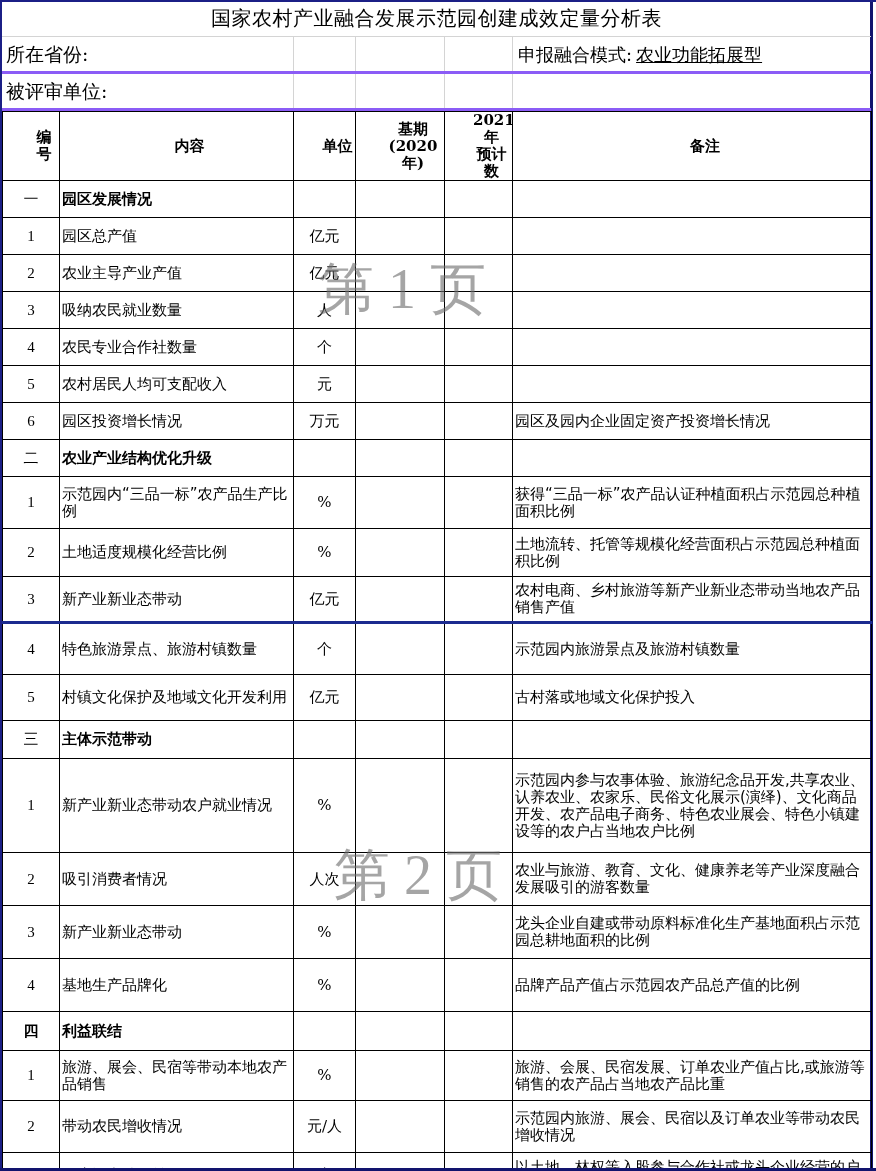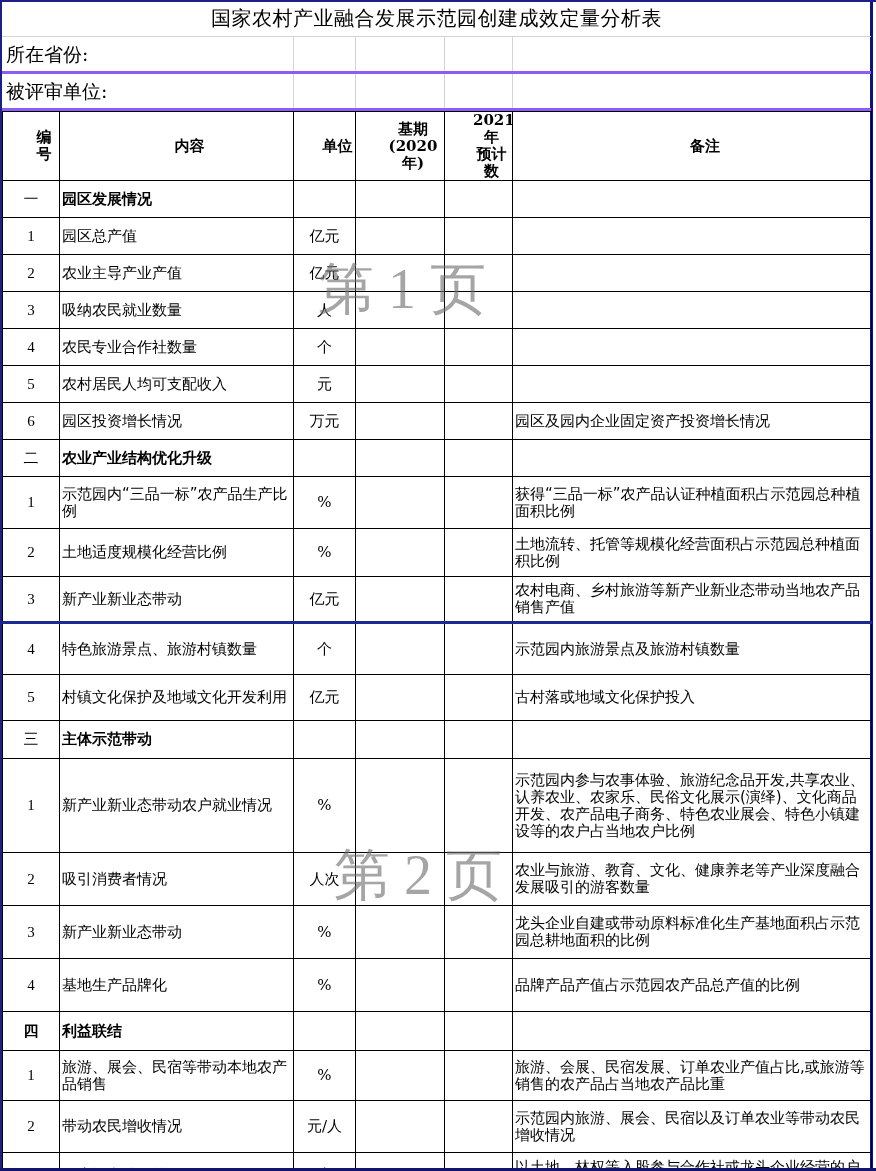--- a/index.html
+++ b/index.html
@@ -45,20 +45,23 @@
 <div class="top-edge"></div>
 
 <div class="hdr-row title-row">国家农村产业融合发展示范园创建成效定量分析表</div>
 
 <div class="hdr-row info-row" style="top:37px;">
   <span class="lbl">所在省份:</span>
   <span class="vline" style="left:291px"></span>
   <span class="vline" style="left:353px"></span>
   <span class="vline" style="left:442px"></span>
   <span class="vline" style="left:510px"></span>
+  <span class="mode">
+    <span>申报融合模式:</span><span class="val">农业功能拓展型</span>
+  </span>
 </div>
 
 <div class="hdr-row info-row" style="top:74px;">
   <span class="lbl">被评审单位:</span>
   <span class="vline" style="left:291px"></span>
   <span class="vline" style="left:353px"></span>
   <span class="vline" style="left:442px"></span>
   <span class="vline" style="left:510px"></span>
 </div>
 

